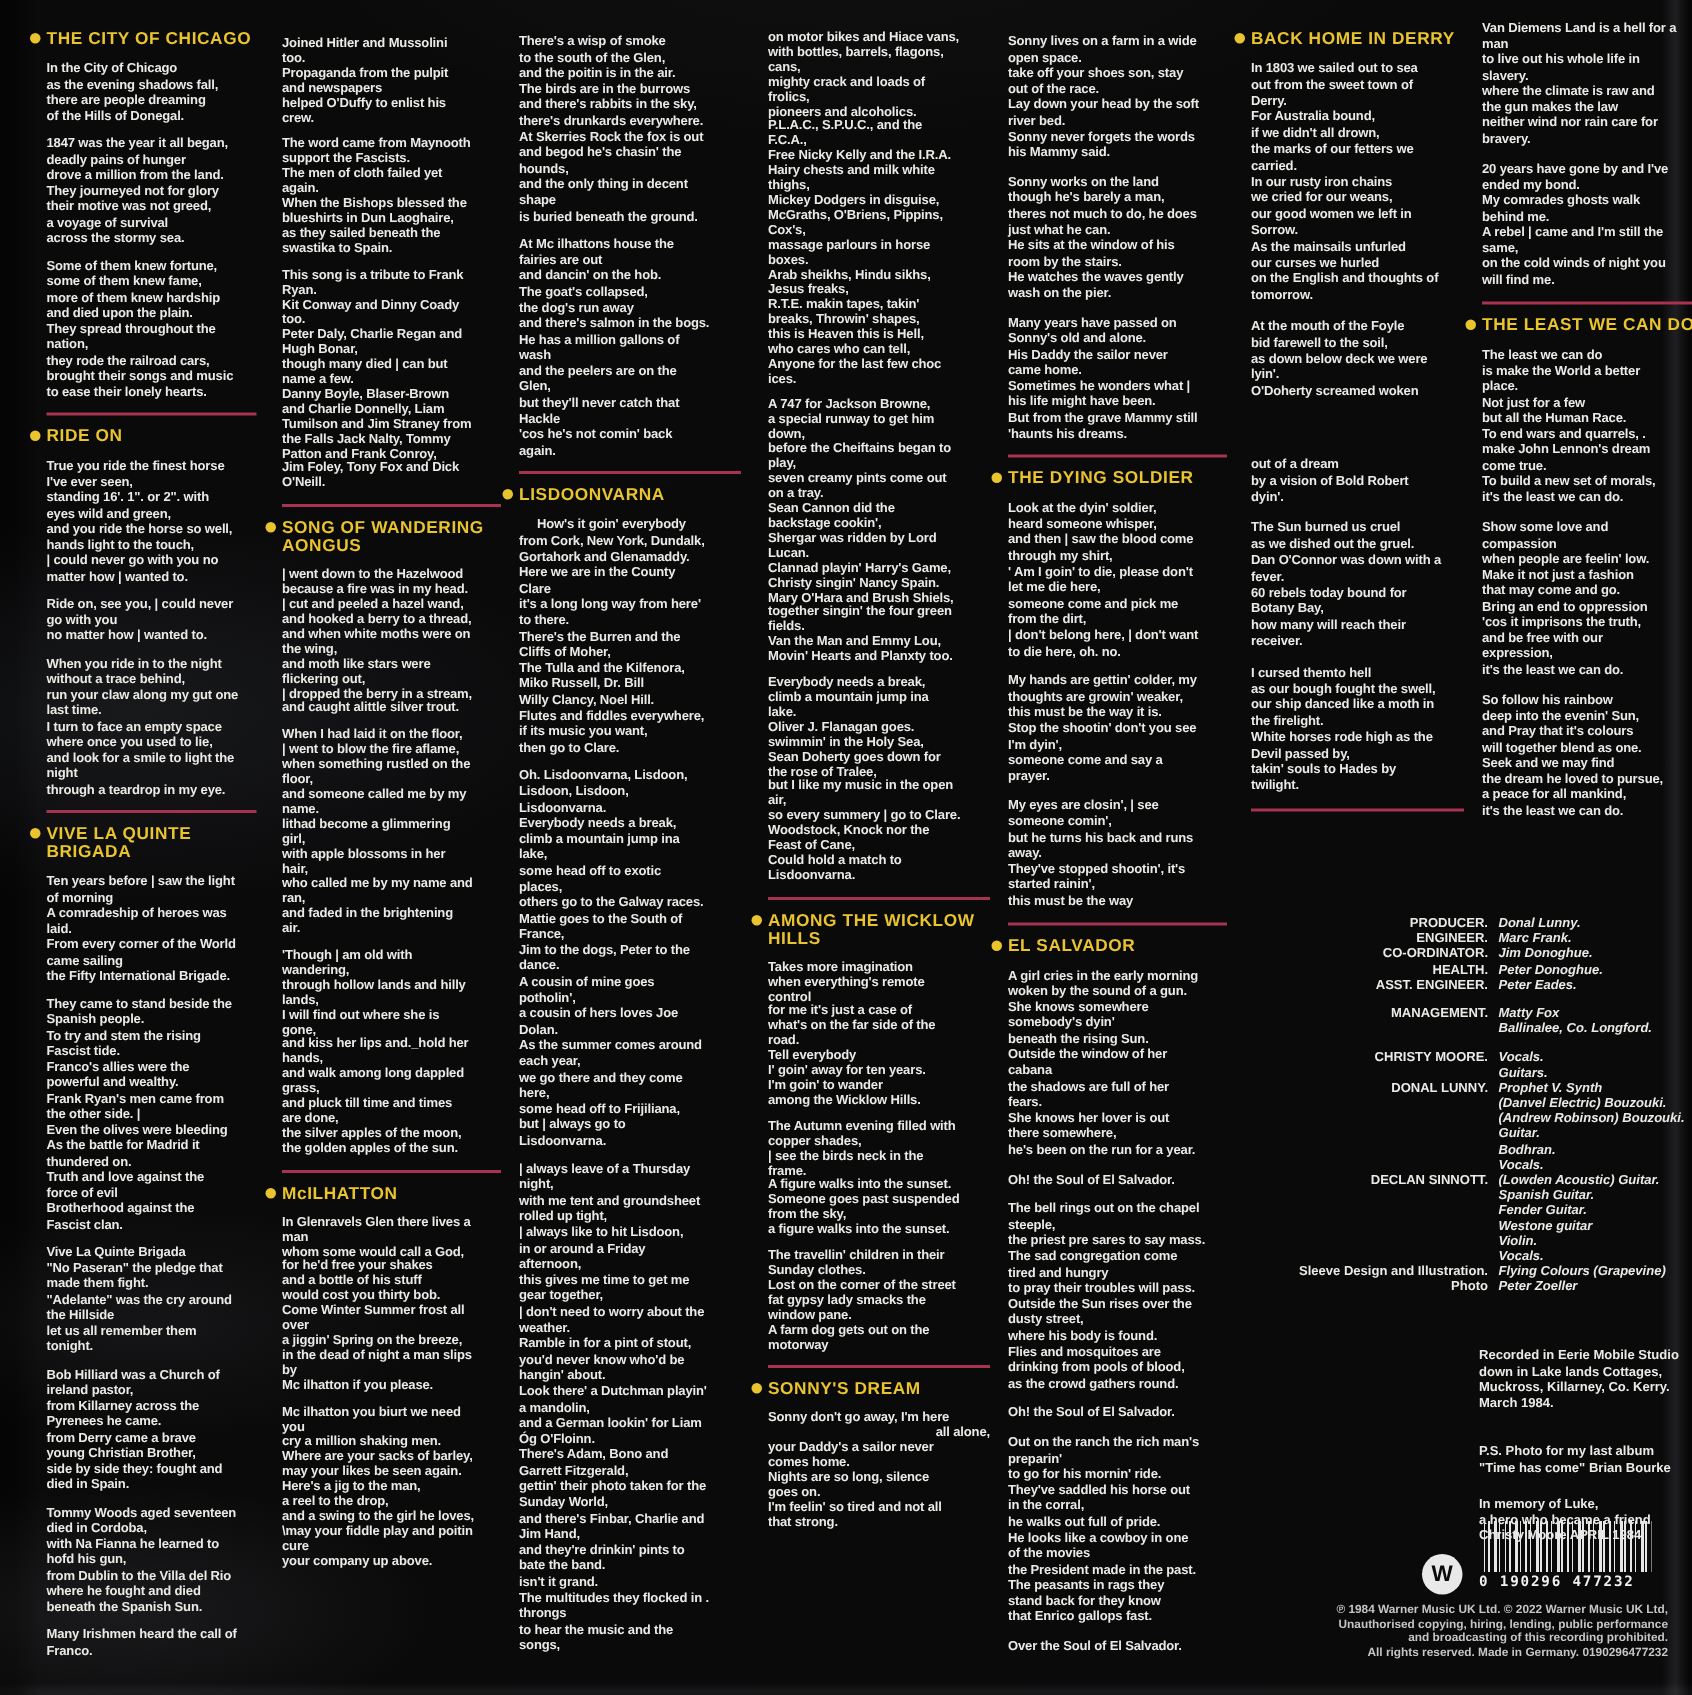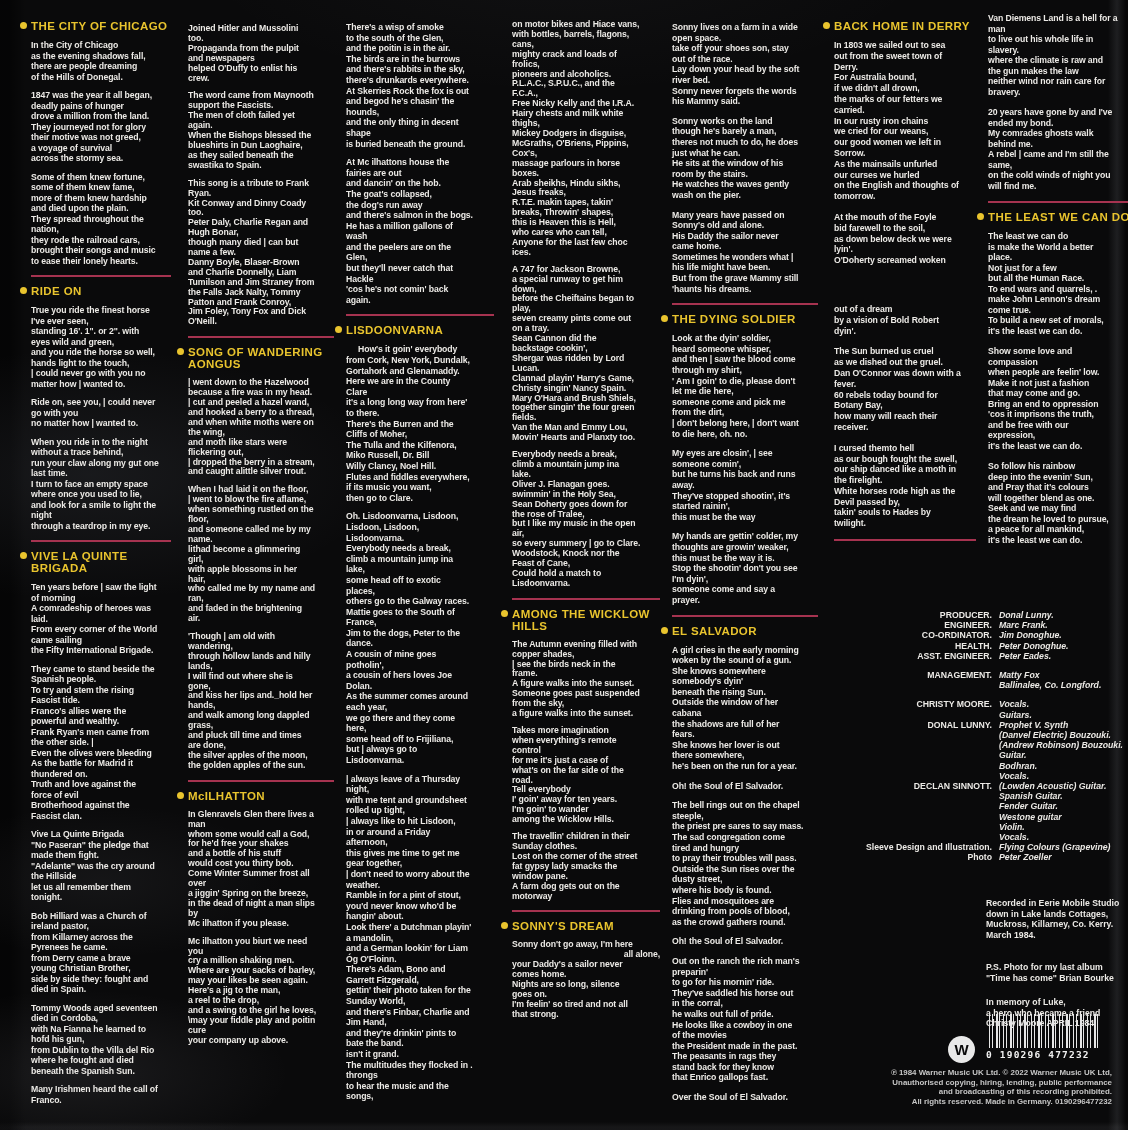--- a/index.html
+++ b/index.html
@@ -470,42 +470,42 @@
           <div class="lyric-line" style="line-height: 9.9px;">Could hold a match to</div>
           <div class="lyric-line" style="line-height: 9.9px;">Lisdoonvarna.</div>
         </div>
         <div class="divider"></div>
         <div class="song-heading">
           <span class="bullet"></span>
           <div>AMONG THE WICKLOW</div>
           <div>HILLS</div>
         </div>
         <div class="stanza" style="margin-bottom: 7px;">
-          <div class="lyric-line" style="line-height: 9.9px;">The Autumn evening filled with</div>
-          <div class="lyric-line" style="line-height: 9.9px;">copper shades,</div>
-          <div class="lyric-line" style="line-height: 9.9px;">| see the birds neck in the</div>
-          <div class="lyric-line" style="line-height: 9.9px;">frame.</div>
-          <div class="lyric-line" style="line-height: 9.9px;">A figure walks into the sunset.</div>
-          <div class="lyric-line" style="line-height: 9.9px;">Someone goes past suspended</div>
-          <div class="lyric-line" style="line-height: 9.9px;">from the sky,</div>
-          <div class="lyric-line" style="line-height: 9.9px;">a figure walks into the sunset.</div>
-        </div>
-        <div class="stanza" style="margin-bottom: 7px;">
           <div class="lyric-line" style="line-height: 9.9px;">Takes more imagination</div>
           <div class="lyric-line" style="line-height: 9.9px;">when everything's remote</div>
           <div class="lyric-line" style="line-height: 9.9px;">control</div>
           <div class="lyric-line" style="line-height: 9.9px;">for me it's just a case of</div>
           <div class="lyric-line" style="line-height: 9.9px;">what's on the far side of the</div>
           <div class="lyric-line" style="line-height: 9.9px;">road.</div>
           <div class="lyric-line" style="line-height: 9.9px;">Tell everybody</div>
           <div class="lyric-line" style="line-height: 9.9px;">I' goin' away for ten years.</div>
           <div class="lyric-line" style="line-height: 9.9px;">I'm goin' to wander</div>
           <div class="lyric-line" style="line-height: 9.9px;">among the Wicklow Hills.</div>
         </div>
         <div class="stanza" style="margin-bottom: 7px;">
+          <div class="lyric-line" style="line-height: 9.9px;">The Autumn evening filled with</div>
+          <div class="lyric-line" style="line-height: 9.9px;">copper shades,</div>
+          <div class="lyric-line" style="line-height: 9.9px;">| see the birds neck in the</div>
+          <div class="lyric-line" style="line-height: 9.9px;">frame.</div>
+          <div class="lyric-line" style="line-height: 9.9px;">A figure walks into the sunset.</div>
+          <div class="lyric-line" style="line-height: 9.9px;">Someone goes past suspended</div>
+          <div class="lyric-line" style="line-height: 9.9px;">from the sky,</div>
+          <div class="lyric-line" style="line-height: 9.9px;">a figure walks into the sunset.</div>
+        </div>
+        <div class="stanza" style="margin-bottom: 7px;">
           <div class="lyric-line" style="line-height: 9.9px;">The travellin' children in their</div>
           <div class="lyric-line" style="line-height: 9.9px;">Sunday clothes.</div>
           <div class="lyric-line" style="line-height: 9.9px;">Lost on the corner of the street</div>
           <div class="lyric-line" style="line-height: 9.9px;">fat gypsy lady smacks the</div>
           <div class="lyric-line" style="line-height: 9.9px;">window pane.</div>
           <div class="lyric-line" style="line-height: 9.9px;">A farm dog gets out on the</div>
           <div class="lyric-line" style="line-height: 9.9px;">motorway</div>
         </div>
         <div class="divider"></div>
         <div class="song-heading">
@@ -565,36 +565,36 @@
           <div class="lyric-line" style="line-height: 10.6px;">and then | saw the blood come</div>
           <div class="lyric-line" style="line-height: 10.6px;">through my shirt,</div>
           <div class="lyric-line" style="line-height: 10.6px;">' Am I goin' to die, please don't</div>
           <div class="lyric-line" style="line-height: 10.6px;">let me die here,</div>
           <div class="lyric-line" style="line-height: 10.6px;">someone come and pick me</div>
           <div class="lyric-line" style="line-height: 10.6px;">from the dirt,</div>
           <div class="lyric-line" style="line-height: 10.6px;">| don't belong here, | don't want</div>
           <div class="lyric-line" style="line-height: 10.6px;">to die here, oh. no.</div>
         </div>
         <div class="stanza" style="margin-bottom: 9px;">
+          <div class="lyric-line" style="line-height: 10.6px;">My hands are gettin' colder, my</div>
+          <div class="lyric-line" style="line-height: 10.6px;">thoughts are growin' weaker,</div>
+          <div class="lyric-line" style="line-height: 10.6px;">this must be the way it is.</div>
+          <div class="lyric-line" style="line-height: 10.6px;">Stop the shootin' don't you see</div>
+          <div class="lyric-line" style="line-height: 10.6px;">I'm dyin',</div>
+          <div class="lyric-line" style="line-height: 10.6px;">someone come and say a</div>
+          <div class="lyric-line" style="line-height: 10.6px;">prayer.</div>
+        </div>
+        <div class="stanza" style="margin-bottom: 9px;">
           <div class="lyric-line" style="line-height: 10.6px;">My eyes are closin', | see</div>
           <div class="lyric-line" style="line-height: 10.6px;">someone comin',</div>
           <div class="lyric-line" style="line-height: 10.6px;">but he turns his back and runs</div>
           <div class="lyric-line" style="line-height: 10.6px;">away.</div>
           <div class="lyric-line" style="line-height: 10.6px;">They've stopped shootin', it's</div>
           <div class="lyric-line" style="line-height: 10.6px;">started rainin',</div>
           <div class="lyric-line" style="line-height: 10.6px;">this must be the way</div>
-        </div>
-        <div class="stanza" style="margin-bottom: 9px;">
-          <div class="lyric-line" style="line-height: 10.6px;">My hands are gettin' colder, my</div>
-          <div class="lyric-line" style="line-height: 10.6px;">thoughts are growin' weaker,</div>
-          <div class="lyric-line" style="line-height: 10.6px;">this must be the way it is.</div>
-          <div class="lyric-line" style="line-height: 10.6px;">Stop the shootin' don't you see</div>
-          <div class="lyric-line" style="line-height: 10.6px;">I'm dyin',</div>
-          <div class="lyric-line" style="line-height: 10.6px;">someone come and say a</div>
-          <div class="lyric-line" style="line-height: 10.6px;">prayer.</div>
         </div>
         <div class="divider"></div>
         <div class="song-heading">
           <span class="bullet"></span>
           <div>EL SALVADOR</div>
         </div>
         <div class="stanza" style="margin-bottom: 9px;">
           <div class="lyric-line" style="line-height: 10.6px;">A girl cries in the early morning</div>
           <div class="lyric-line" style="line-height: 10.6px;">woken by the sound of a gun.</div>
           <div class="lyric-line" style="line-height: 10.6px;">She knows somewhere</div>

